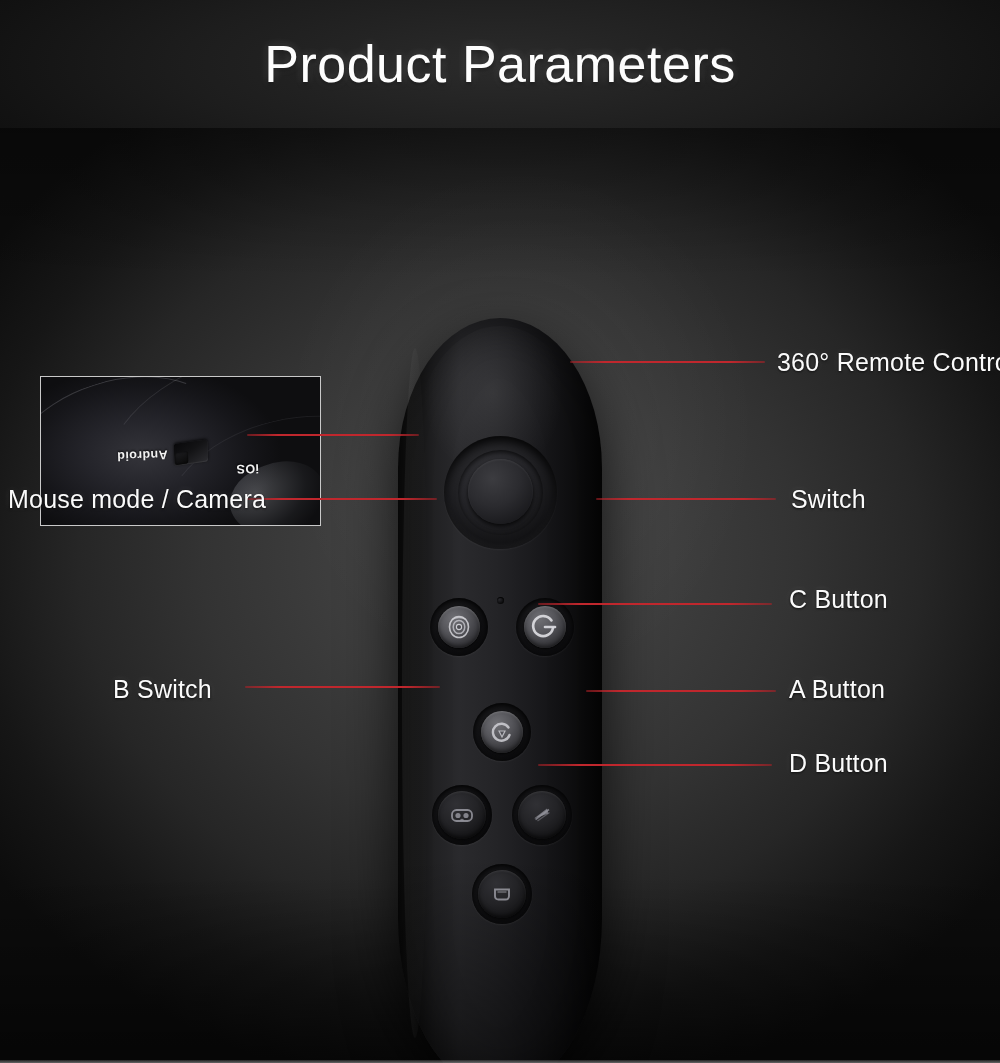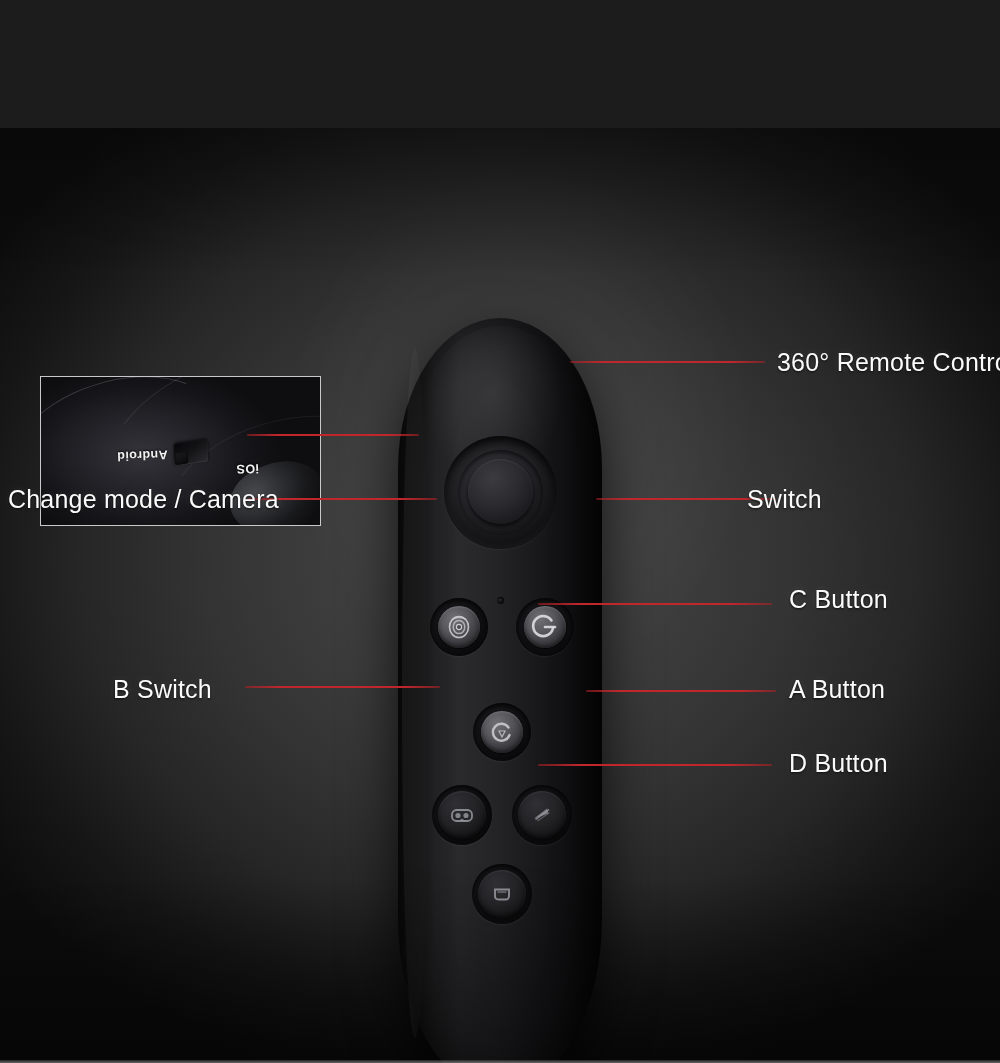--- a/index.html
+++ b/index.html
@@ -225,20 +225,23 @@
     font-family:"Liberation Sans","DejaVu Sans",sans-serif;
   }
   .lbl.right{text-align:left;}
   .lbl.left{text-align:right;}
 </style>
 </head>
 <body>
 
 <div id="page">
 
+  <div class="header">
+    <div class="header-title">Product Parameters</div>
+  </div>
 
   <div class="stage">
     <div class="stage-sheen"></div>
 
     <div class="inset">
       <div class="inset-photo">
         <div class="inset-curve c1"></div>
         <div class="inset-curve c2"></div>
         <div class="inset-curve c3"></div>
         <div class="inset-blob"></div>
@@ -339,23 +342,23 @@
 
     <div class="lead" style="left:245px;top:558px;width:195px;"></div>
 
     <div class="lead" style="left:586px;top:562px;width:190px;"></div>
 
     <div class="lead" style="left:538px;top:636px;width:234px;"></div>
 
     <div class="lbl right" style="left:777px;top:220px;">360° Remote Control</div>
 
 
-    <div class="lbl left" style="left:8px;top:357px;">Change mode / Camera</div>
-
-    <div class="lbl right" style="left:747px;top:357px;">Switch</div>
+    <div class="lbl left" style="left:8px;top:357px;">Mouse mode / Camera</div>
+
+    <div class="lbl right" style="left:791px;top:357px;">Switch</div>
 
     <div class="lbl right" style="left:789px;top:457px;">C Button</div>
 
     <div class="lbl left" style="left:113px;top:547px;">B Switch</div>
 
     <div class="lbl right" style="left:789px;top:547px;text-align:right;">A Button</div>
 
     <div class="lbl right" style="left:789px;top:621px;">D Button</div>
 
     <div class="stage-bottomline"></div>

